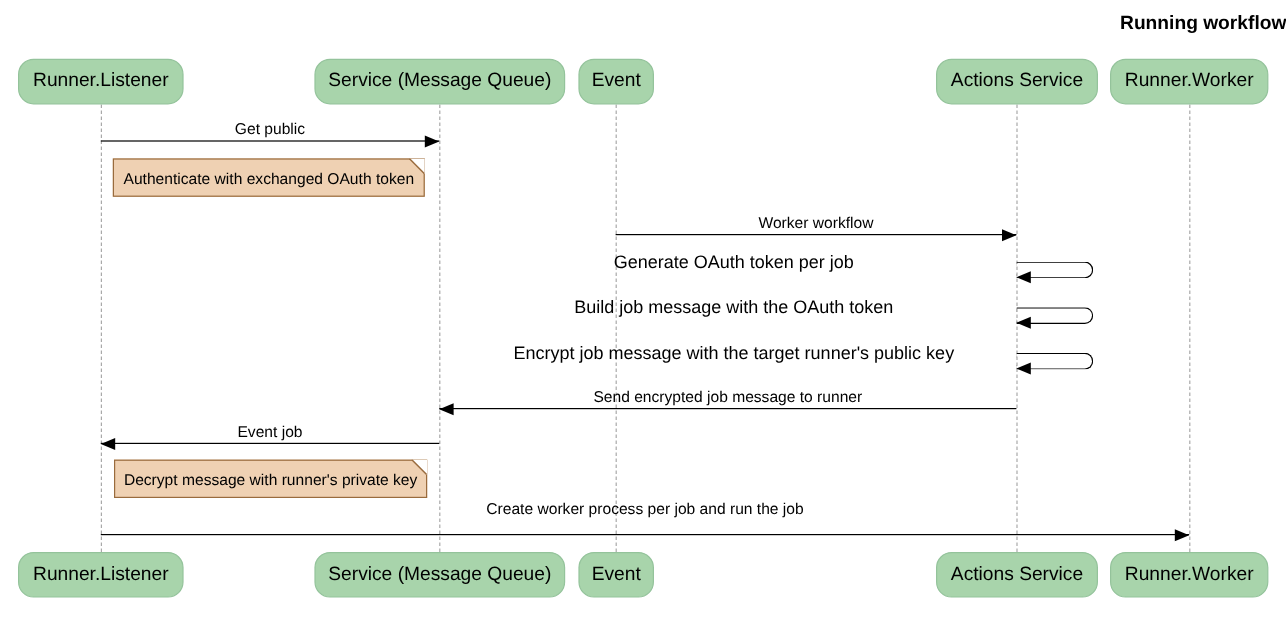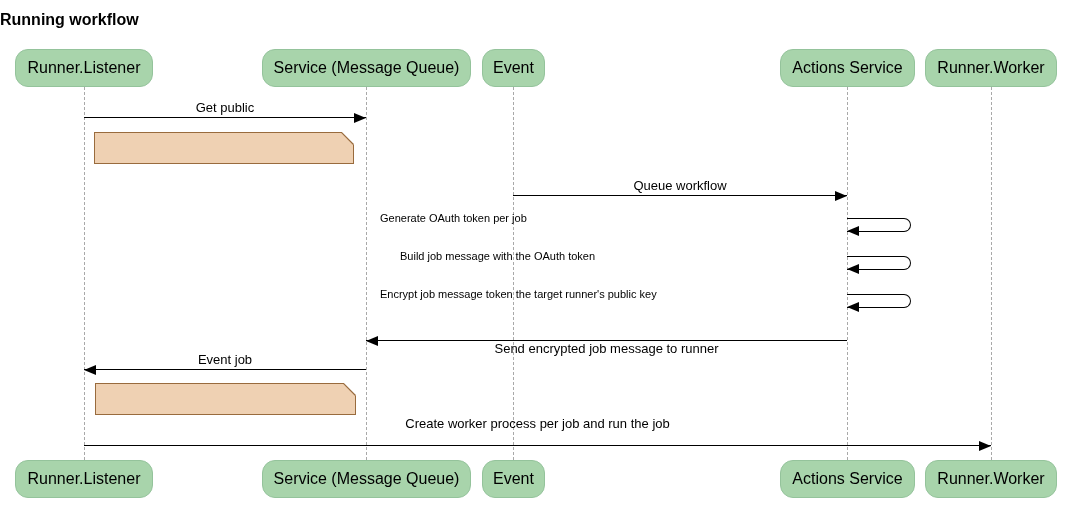--- a/index.html
+++ b/index.html
@@ -1,40 +1,40 @@
 <!DOCTYPE html>
 <html><head>
 <meta charset="utf-8">
 <style>
   html,body{margin:0;padding:0;background:#ffffff;}
   #canvas{
     position:relative;width:1072px;height:523px;background:#ffffff;
     font-family:"Liberation Sans",sans-serif;color:#000;overflow:hidden;
   }
   .title{
-    position:absolute;left:0;top:11px;width:1072px;text-align:left;
+    position:absolute;left:0;top:11px;width:1072px;text-align:right;
     font-size:16px;font-weight:bold;
   }
   .actor{
     position:absolute;height:38px;box-sizing:border-box;
     background:#a8d4ab;border:1px solid #94c39b;border-radius:13px;
     display:flex;align-items:center;justify-content:center;
     font-size:16px;white-space:nowrap;
   }
   .lifeline{
     position:absolute;top:87px;height:373px;width:0;
     border-left:1px dashed #a9a9a9;
   }
   .msg{position:absolute;left:0;top:0;width:0;height:0;}
   .msg-label{
     position:absolute;font-size:13px;line-height:15px;text-align:center;
     white-space:nowrap;
   }
   .loop-label{
-    position:absolute;font-size:11px;line-height:15px;text-align:left;
+    position:absolute;font-size:15px;line-height:15px;text-align:center;
     white-space:nowrap;
   }
   .msg-line{position:absolute;height:0;border-top:1.5px solid #000;}
   .arr-r{
     position:absolute;width:0;height:0;
     border-top:5px solid transparent;border-bottom:5px solid transparent;
     border-left:12px solid #000;
   }
   .arr-l{
     position:absolute;width:0;height:0;
@@ -73,63 +73,65 @@
   <div class="actor" style="left:780px;top:49px;width:135px">Actions Service</div>
   <div class="actor" style="left:925px;top:49px;width:132px">Runner.Worker</div>
 
   <div class="msg">
     <div class="msg-label" style="left:84px;width:282px;top:100px">Get public</div>
     <div class="msg-line" style="left:84px;width:282px;top:117px"></div>
     <div class="arr-r" style="left:354px;top:113px"></div>
   </div>
 
   <div class="note" style="left:94px;top:132px;width:260px">
+    <span>Authenticate with exchanged OAuth token</span>
     <svg class="fold" width="13" height="13" viewBox="0 0 13 13">
       <path d="M13,0 L0,0 L13,13 Z" fill="#ffffff"></path>
       <path d="M0,0 L12.5,12.5" stroke="#996b3d" stroke-width="1.2" fill="none"></path>
     </svg>
   </div>
 
   <div class="msg">
-    <div class="msg-label" style="left:513px;width:334px;top:178px">Queue workflow</div>
+    <div class="msg-label" style="left:513px;width:334px;top:178px">Worker workflow</div>
     <div class="msg-line" style="left:513px;width:334px;top:195px"></div>
     <div class="arr-r" style="left:835px;top:191px"></div>
   </div>
 
   <div class="msg">
     <div class="loop-label" style="left:380px;width:463px;top:211px">Generate OAuth token per job</div>
     <div class="selfloop" style="left:847px;top:218px"></div>
     <div class="arr-l" style="left:847px;top:226px"></div>
   </div>
 
   <div class="msg">
-    <div class="loop-label" style="left:400px;width:463px;top:249px">Build job message with the OAuth token</div>
+    <div class="loop-label" style="left:380px;width:463px;top:249px">Build job message with the OAuth token</div>
     <div class="selfloop" style="left:847px;top:256px"></div>
     <div class="arr-l" style="left:847px;top:264px"></div>
   </div>
 
   <div class="msg">
-    <div class="loop-label" style="left:380px;width:463px;top:287px">Encrypt job message token the target runner's public key</div>
+    <div class="loop-label" style="left:380px;width:463px;top:287px">Encrypt job message with the target runner's public key</div>
     <div class="selfloop" style="left:847px;top:294px"></div>
     <div class="arr-l" style="left:847px;top:302px"></div>
   </div>
 
   <div class="msg">
-    <div class="msg-label" style="left:366px;width:481px;top:341px">Send encrypted job message to runner</div>
+    <div class="msg-label" style="left:366px;width:481px;top:323px">Send encrypted job message to runner</div>
     <div class="msg-line" style="left:366px;width:481px;top:340px"></div>
     <div class="arr-l" style="left:366px;top:336px"></div>
   </div>
 
   <div class="msg">
     <div class="msg-label" style="left:84px;width:282px;top:352px">Event job</div>
     <div class="msg-line" style="left:84px;width:282px;top:369px"></div>
     <div class="arr-l" style="left:84px;top:365px"></div>
   </div>
 
   <div class="note" style="left:95px;top:383px;width:261px">
+    <span>Decrypt message with runner's private key</span>
     <svg class="fold" width="13" height="13" viewBox="0 0 13 13">
       <path d="M13,0 L0,0 L13,13 Z" fill="#ffffff"></path>
       <path d="M0,0 L12.5,12.5" stroke="#996b3d" stroke-width="1.2" fill="none"></path>
     </svg>
   </div>
 
   <div class="msg">
     <div class="msg-label" style="left:84px;width:907px;top:416px">Create worker process per job and run the job</div>
     <div class="msg-line" style="left:84px;width:907px;top:445px"></div>
     <div class="arr-r" style="left:979px;top:441px"></div>

